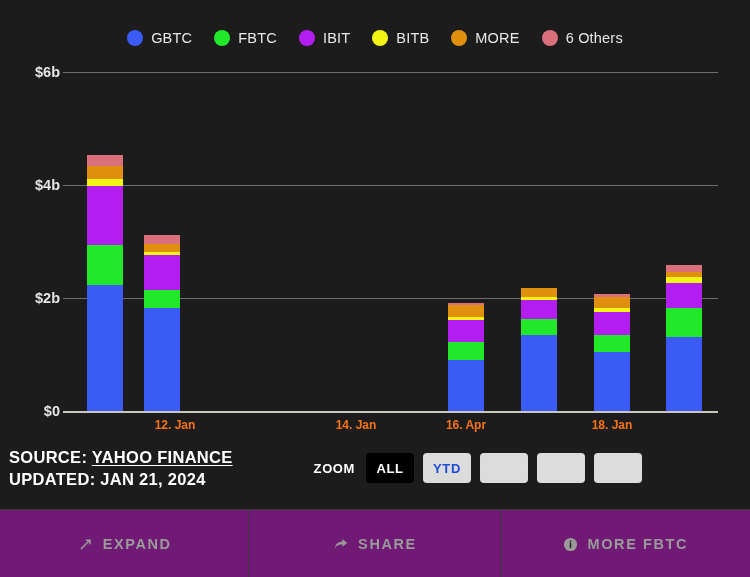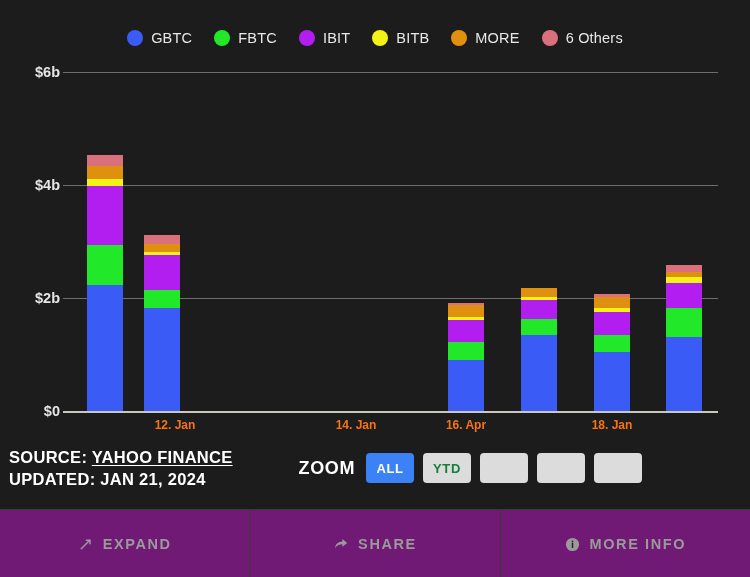--- a/index.html
+++ b/index.html
@@ -134,43 +134,43 @@
   #zoom-block {
     position: absolute;
     right: 12px;
     top: 16px;
     display: flex;
     align-items: center;
     gap: 9px;
   }
   #zoom-label {
     color: #fff;
-    font-size: 18px;
+    font-size: 13px;
     font-weight: 700;
     letter-spacing: .6px;
     margin-right: 2px;
   }
   .zoom-btn {
     width: 48px;
     height: 30px;
     border-radius: 4px;
     background: #dcdcdc;
-    color: #15803d;
+    color: #1d4ed8;
     font-size: 13px;
     font-weight: 700;
     letter-spacing: .6px;
     display: flex;
     align-items: center;
     justify-content: center;
     cursor: pointer;
     border: none;
     font-family: "Liberation Sans", sans-serif;
   }
   .zoom-btn.selected {
-    background: #3b82f6;
+    background: #000000;
     color: #fff;
   }
 
   
   #footer {
     position: absolute;
     left: 0;
     top: 509px;
     width: 750px;
     height: 68px;
@@ -329,17 +329,17 @@
         <span>SHARE</span>
       </div>
       <div class="footer-btn">
         <span class="footer-icon">
           <svg viewBox="0 0 16 16" width="15" height="15">
             <circle cx="8" cy="8" r="7" fill="#9a9a9a"></circle>
             <rect x="7.2" y="6.4" width="1.6" height="5.2" fill="#202020"></rect>
             <rect x="7.2" y="3.9" width="1.6" height="1.8" fill="#202020"></rect>
           </svg>
         </span>
-        <span>MORE INFO</span>
+        <span>MORE FBTC</span>
       </div>
     </div>
 
 </div>
 
 </body></html>

